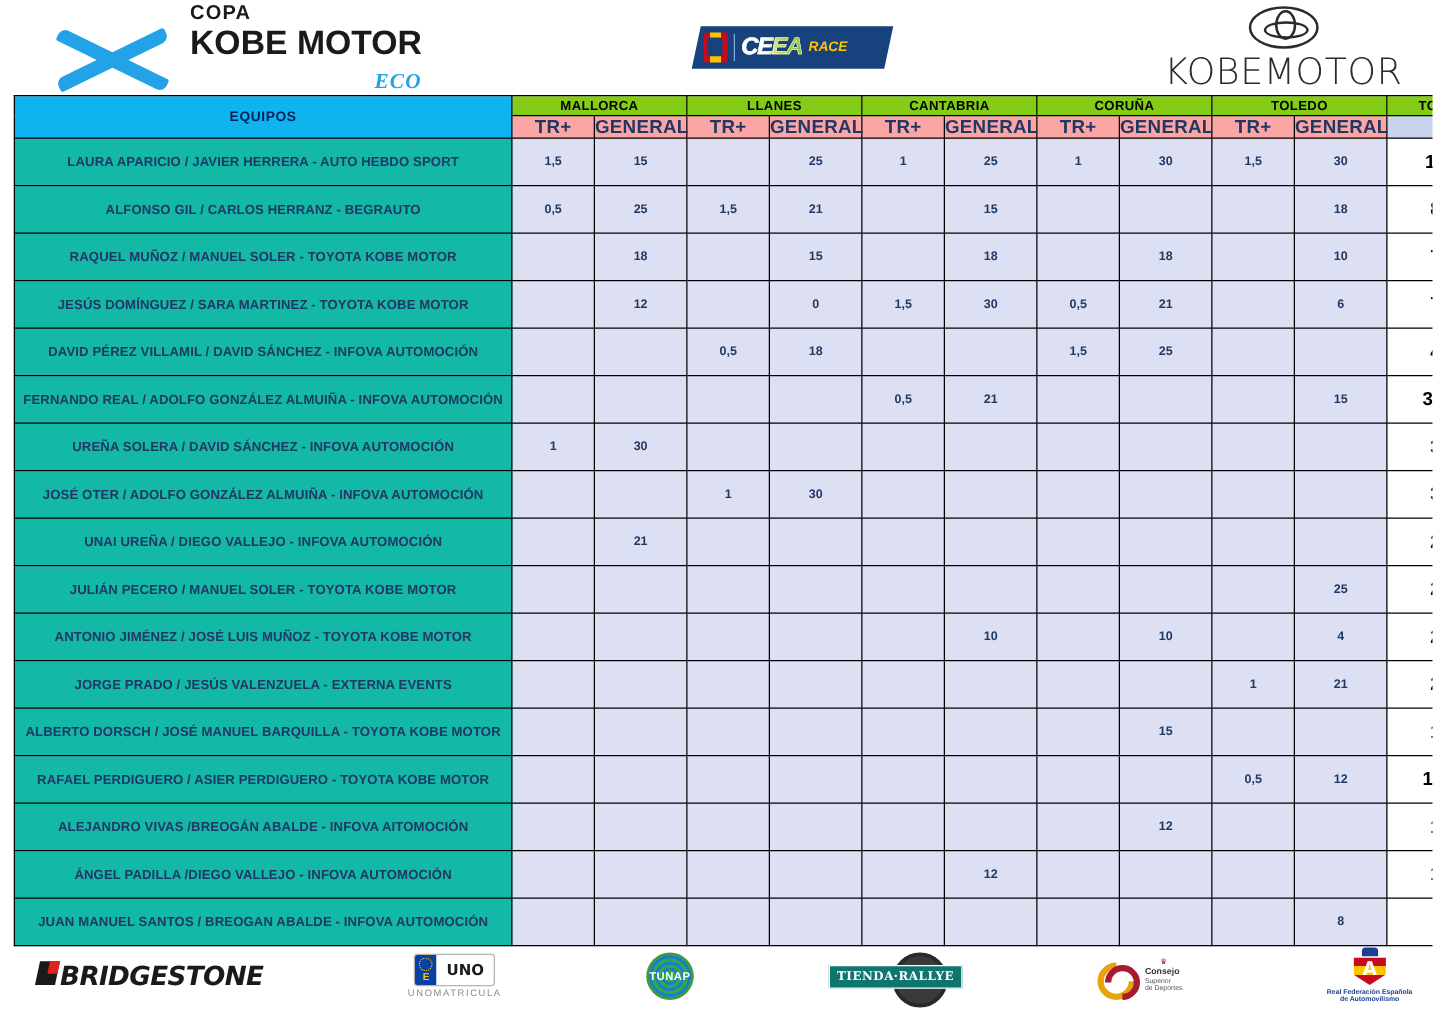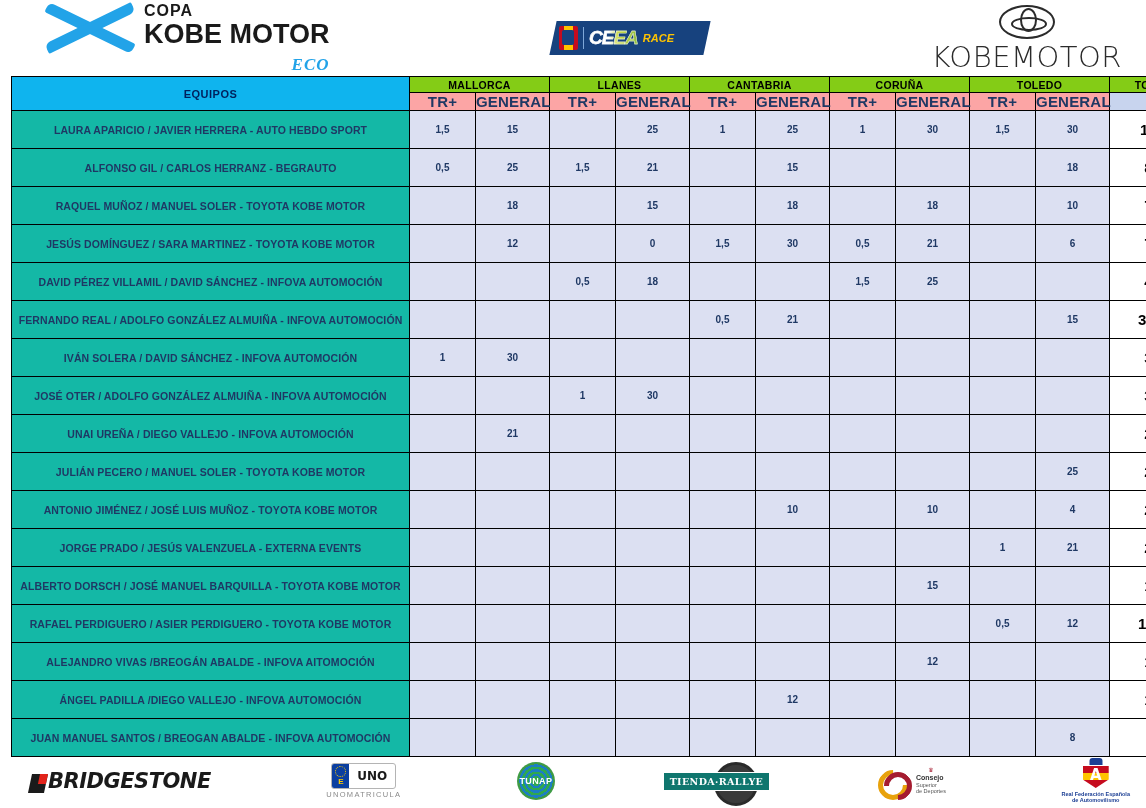--- a/index.html
+++ b/index.html
@@ -21,22 +21,22 @@
     display: flex;
     align-items: center;
     justify-content: space-between;
     padding: 0 24px 0 44px;
     box-sizing: border-box;
   }
 
   
   .copa-logo {
     display: flex;
-    align-items: flex-start;
-    gap: 8px;
+    align-items: flex-end;
+    gap: 16px;
   }
   .copa-x {
     width: 92px;
     height: 50px;
     position: relative;
     flex: none;
   }
   .copa-x i {
     position: absolute;
     left: 50%;
@@ -227,21 +227,21 @@
     padding: 0 16px 0 30px;
     box-sizing: border-box;
   }
   .sponsor { display: flex; align-items: center; justify-content: center; }
 
   
   .bs {
     font-family: "DejaVu Sans", sans-serif;
     font-size: 21px; font-weight: bold; font-style: italic;
     color: #1a1a1a; letter-spacing: -0.5px;
-    display: flex; align-items: flex-end;
+    display: flex; align-items: flex-start;
   }
   .bs-mark {
     width: 16px; height: 19px;
     background: #1a1a1a;
     margin-right: 2px;
     position: relative;
     transform: skewX(-12deg);
   }
   .bs-mark::after {
     content:"";
@@ -509,21 +509,21 @@
           <td class="score"></td>
           <td class="score">0,5</td>
           <td class="score">21</td>
           <td class="score"></td>
           <td class="score"></td>
           <td class="score"></td>
           <td class="score">15</td>
           <td class="total">36,5</td>
         </tr>
         <tr class="data-row">
-          <td class="team">IVÁN SOLERA / DAVID SÁNCHEZ - INFOVA AUTOMOCIÓN</td>
+          <td class="team">UREÑA SOLERA / DAVID SÁNCHEZ - INFOVA AUTOMOCIÓN</td>
           <td class="score">1</td>
           <td class="score">30</td>
           <td class="score"></td>
           <td class="score"></td>
           <td class="score"></td>
           <td class="score"></td>
           <td class="score"></td>
           <td class="score"></td>
           <td class="score"></td>
           <td class="score"></td>

